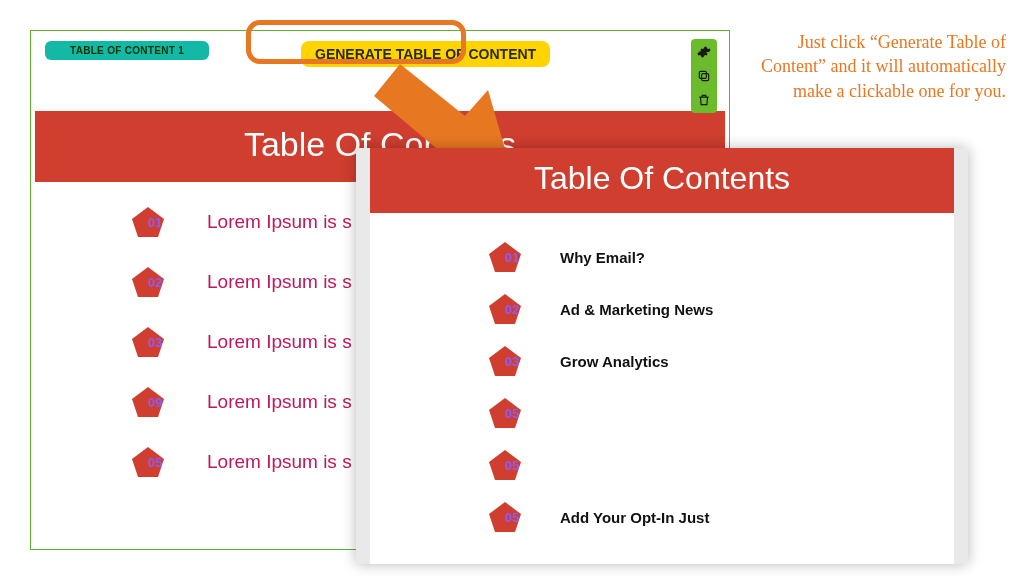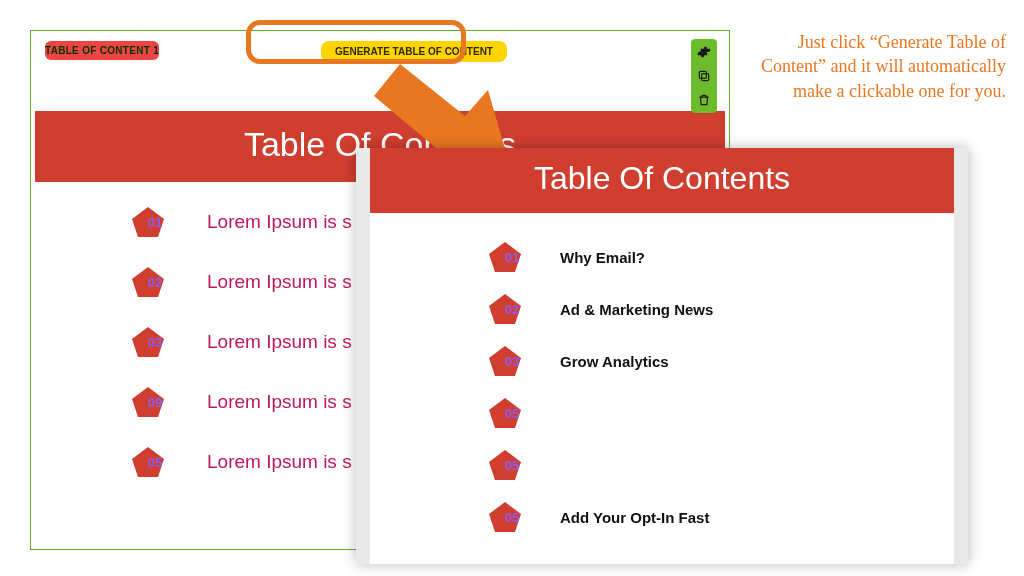--- a/index.html
+++ b/index.html
@@ -23,40 +23,39 @@
     border: 1px solid #5fae2c;
   }
   .editor-toolbar {
     position: relative;
     height: 50px;
   }
   .tag-toc1 {
     position: absolute;
     left: 14px;
     top: 10px;
-    background: #ef4444;
+    background: #14b8a6;
     color: #003300;
     font-size: 10px;
     font-weight: 800;
     letter-spacing: .3px;
-    padding: 4px 0;
+    padding: 4px 25px;
     border-radius: 6px;
   }
   .btn-generate {
     position: absolute;
     left: 270px;
     top: 10px;
     background: #ffd400;
     color: #2b2b00;
-    font-size: 10px;
+    font-size: 14px;
     font-weight: 800;
     padding: 5px 14px;
     border-radius: 8px;
     cursor: pointer;
-    margin-left: 20px;
   }
   .side-tools {
     position: absolute;
     right: 12px;
     top: 8px;
     width: 26px;
     background: #6cbb2c;
     border-radius: 4px;
     display: flex;
     flex-direction: column;
@@ -332,19 +331,19 @@
             <span>05</span>
           </div>
       </div>
       <div class="result-row">
         <div class="pent">
             <svg>
               <use href="#pentagon-shape"></use>
             </svg>
             <span>05</span>
           </div>
-        <div class="toc-text">Add Your Opt-In Fast</div>
+        <div class="toc-text">Add Your Opt-In Just</div>
       </div>
     </div>
   </div>
 </div>
 
 <div class="caption">Just click “Generate Table of Content” and it will automatically make a clickable one for you.</div>
 
 </body></html>

